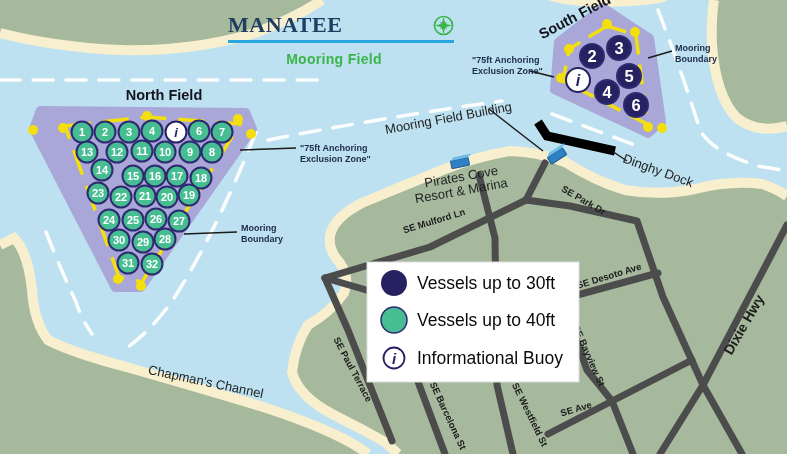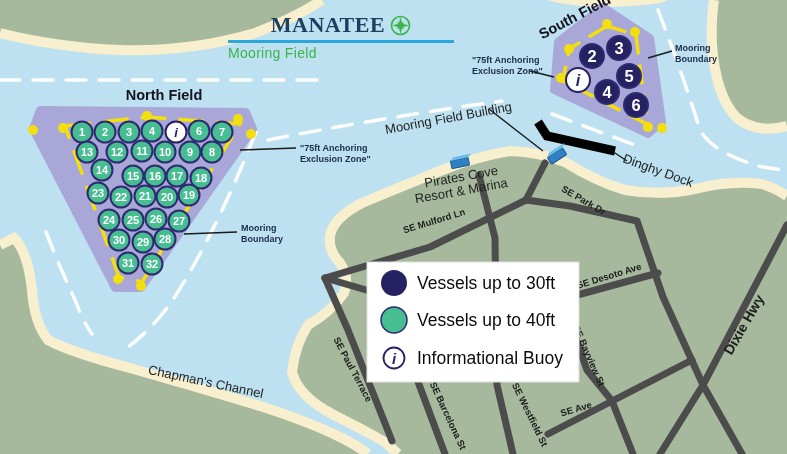--- a/index.html
+++ b/index.html
@@ -5,24 +5,24 @@
   html,body{margin:0;padding:0;background:#ffffff;}
   .stage{position:relative;width:787px;height:454px;overflow:hidden;font-family:"Liberation Sans",sans-serif;}
   svg text{font-family:"Liberation Sans",sans-serif;}
   .field-label{font-size:14.5px;font-weight:600;fill:#14141e;}
   .street-label{font-size:9.5px;font-weight:600;fill:#1c1c1c;}
   .street-label-big{font-size:14px;font-weight:600;fill:#1c1c1c;}
   .callout{font-size:9px;font-weight:700;fill:#1b2b4a;}
   .place{font-size:13px;font-weight:500;fill:#1d1d1d;}
   .legend-label{font-size:17.5px;fill:#0b0b0b;}
   .title-wrap{position:absolute;left:228px;top:12px;width:226px;}
-  .title-row{display:flex;align-items:center;justify-content:center;gap:5px;}
+  .title-row{display:flex;align-items:center;justify-content:space-between;gap:5px;}
   .title-word{font-family:"Liberation Serif",serif;font-weight:700;font-size:22px;letter-spacing:.5px;color:var(--title_navy);}
   .title-underline{height:3px;background:var(--underline);margin-top:2px;}
-  .title-sub{margin-top:2px;text-align:left;padding-right:14px;font-weight:400;font-size:14px;letter-spacing:.3px;color:var(--title_green);}
+  .title-sub{margin-top:8px;text-align:center;padding-right:14px;font-weight:700;font-size:14px;letter-spacing:.3px;color:var(--title_green);}
 </style>
 </head>
 <body>
 
 <div class="stage">
 
 <svg width="787" height="454" viewBox="0 0 787 454">
 
   <rect x="0" y="0" width="787" height="454" style="fill:var(--water)"></rect>
 

